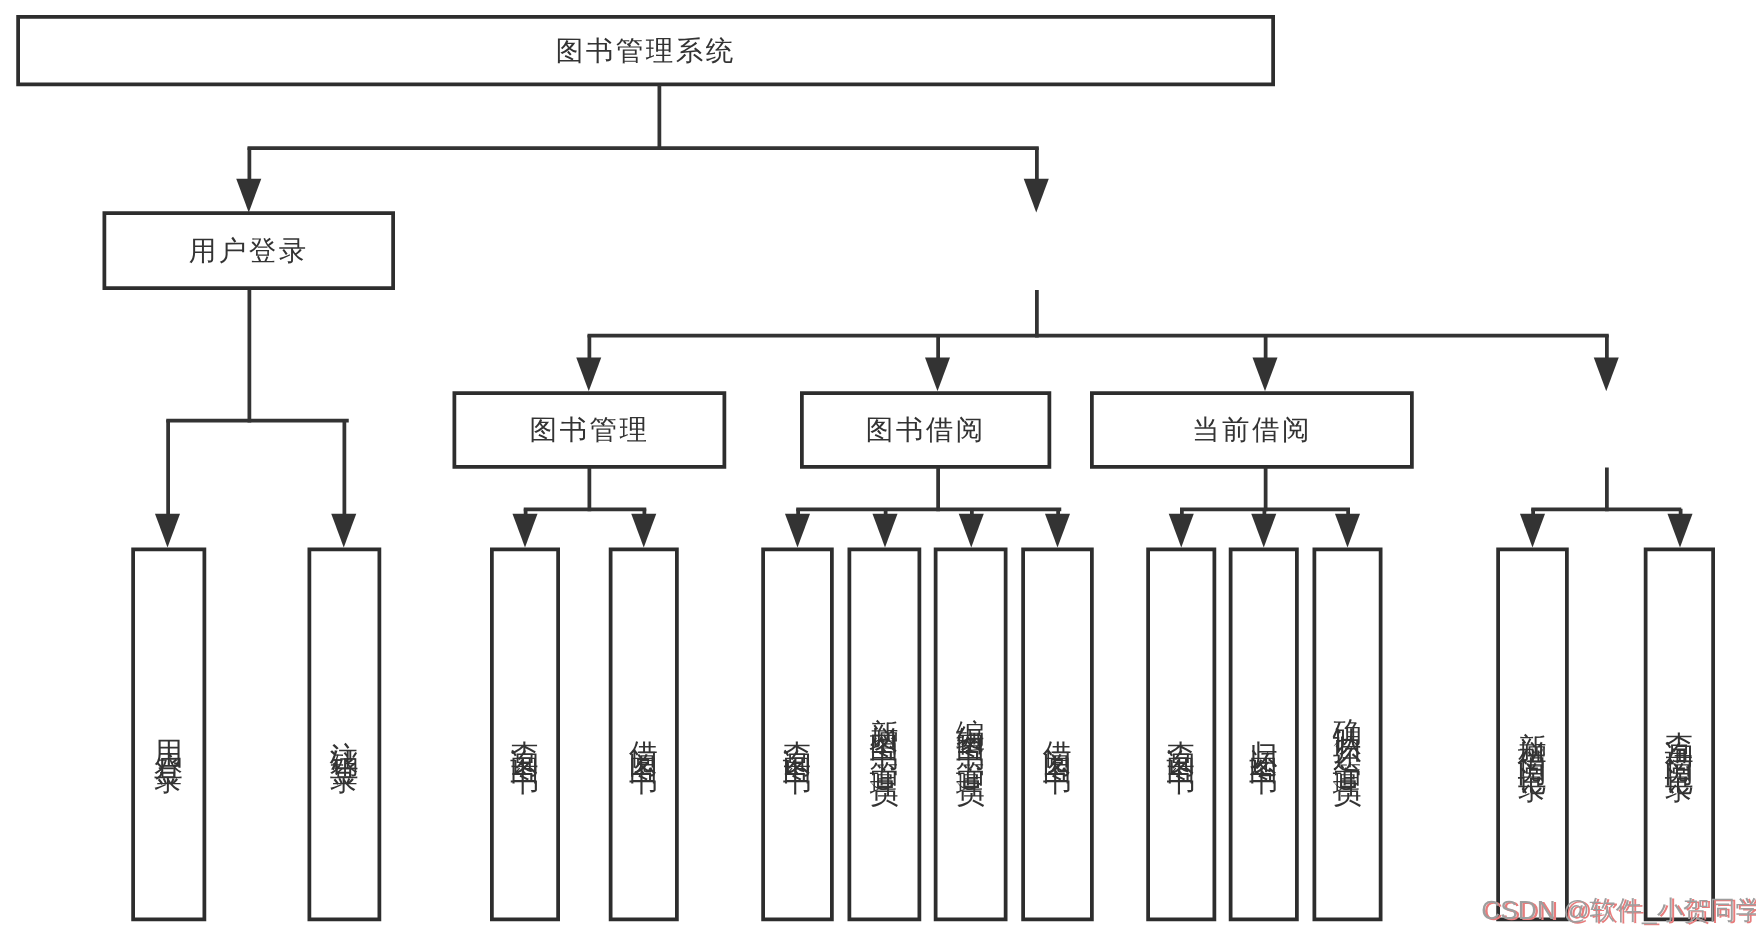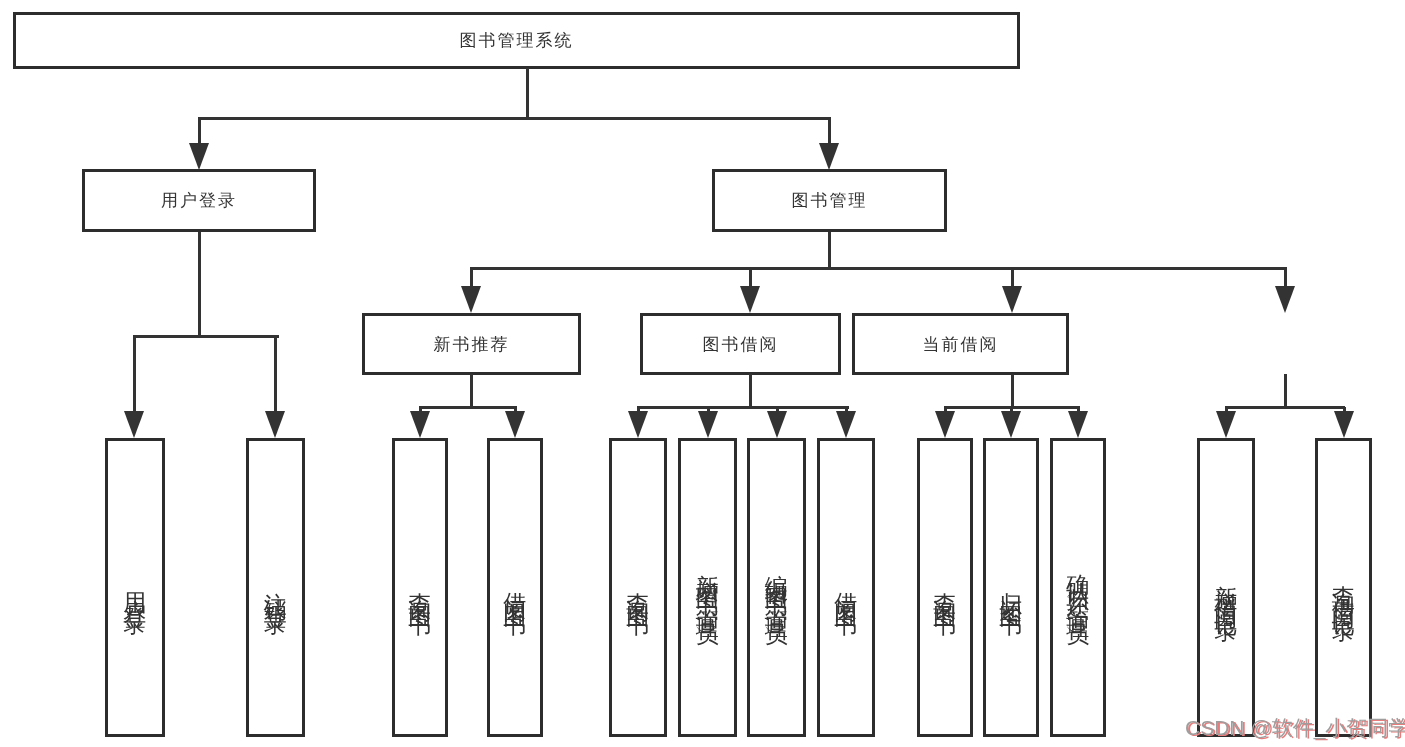--- a/index.html
+++ b/index.html
@@ -16,21 +16,21 @@
 
   .box{
     position:absolute;
     box-sizing:border-box;
     border:3px solid var(--border);
     background:var(--bg);
     display:flex;
     align-items:center;
     justify-content:center;
   }
-  .hlabel{font-size:17px;letter-spacing:2px;color:var(--text);white-space:nowrap;text-align:center;}
+  .hlabel{font-size:22px;letter-spacing:2px;color:var(--text);white-space:nowrap;text-align:center;}
 
   .leaf{
     top:438px;height:299px;
     writing-mode:vertical-rl;
     text-orientation:mixed;
   }
   .vtext{
     font-size:23px;
     letter-spacing:7px;
     line-height:1.15;
@@ -62,31 +62,28 @@
 
 <div id="canvas">
 
   <div class="box" style="left:13px;top:12px;width:1007px;height:57px;">
     <span class="hlabel">图书管理系统</span>
   </div>
 
   <div class="box" style="left:82px;top:169px;width:234px;height:63px;">
     <span class="hlabel">用户登录</span>
   </div>
-  <div class="box" style="left:712px;top:169px;width:235px;height:63px;">
-    <span class="hlabel">图书管理</span>
-  </div>
 
   <div class="box" style="left:362px;top:313px;width:219px;height:62px;">
-    <span class="hlabel">新书推荐</span>
+    <span class="hlabel">图书管理</span>
   </div>
   <div class="box" style="left:640px;top:313px;width:201px;height:62px;">
     <span class="hlabel">图书借阅</span>
   </div>
-  <div class="box" style="left:852px;top:313px;width:217px;height:62px;">
+  <div class="box" style="left:872px;top:313px;width:259px;height:62px;">
     <span class="hlabel">当前借阅</span>
   </div>
 
   <div class="box leaf" style="left:105px;width:60px;">
     <span class="vtext">用户登录</span>
   </div>
   <div class="box leaf" style="left:246px;width:59px;">
     <span class="vtext">注销登录</span>
   </div>
 

